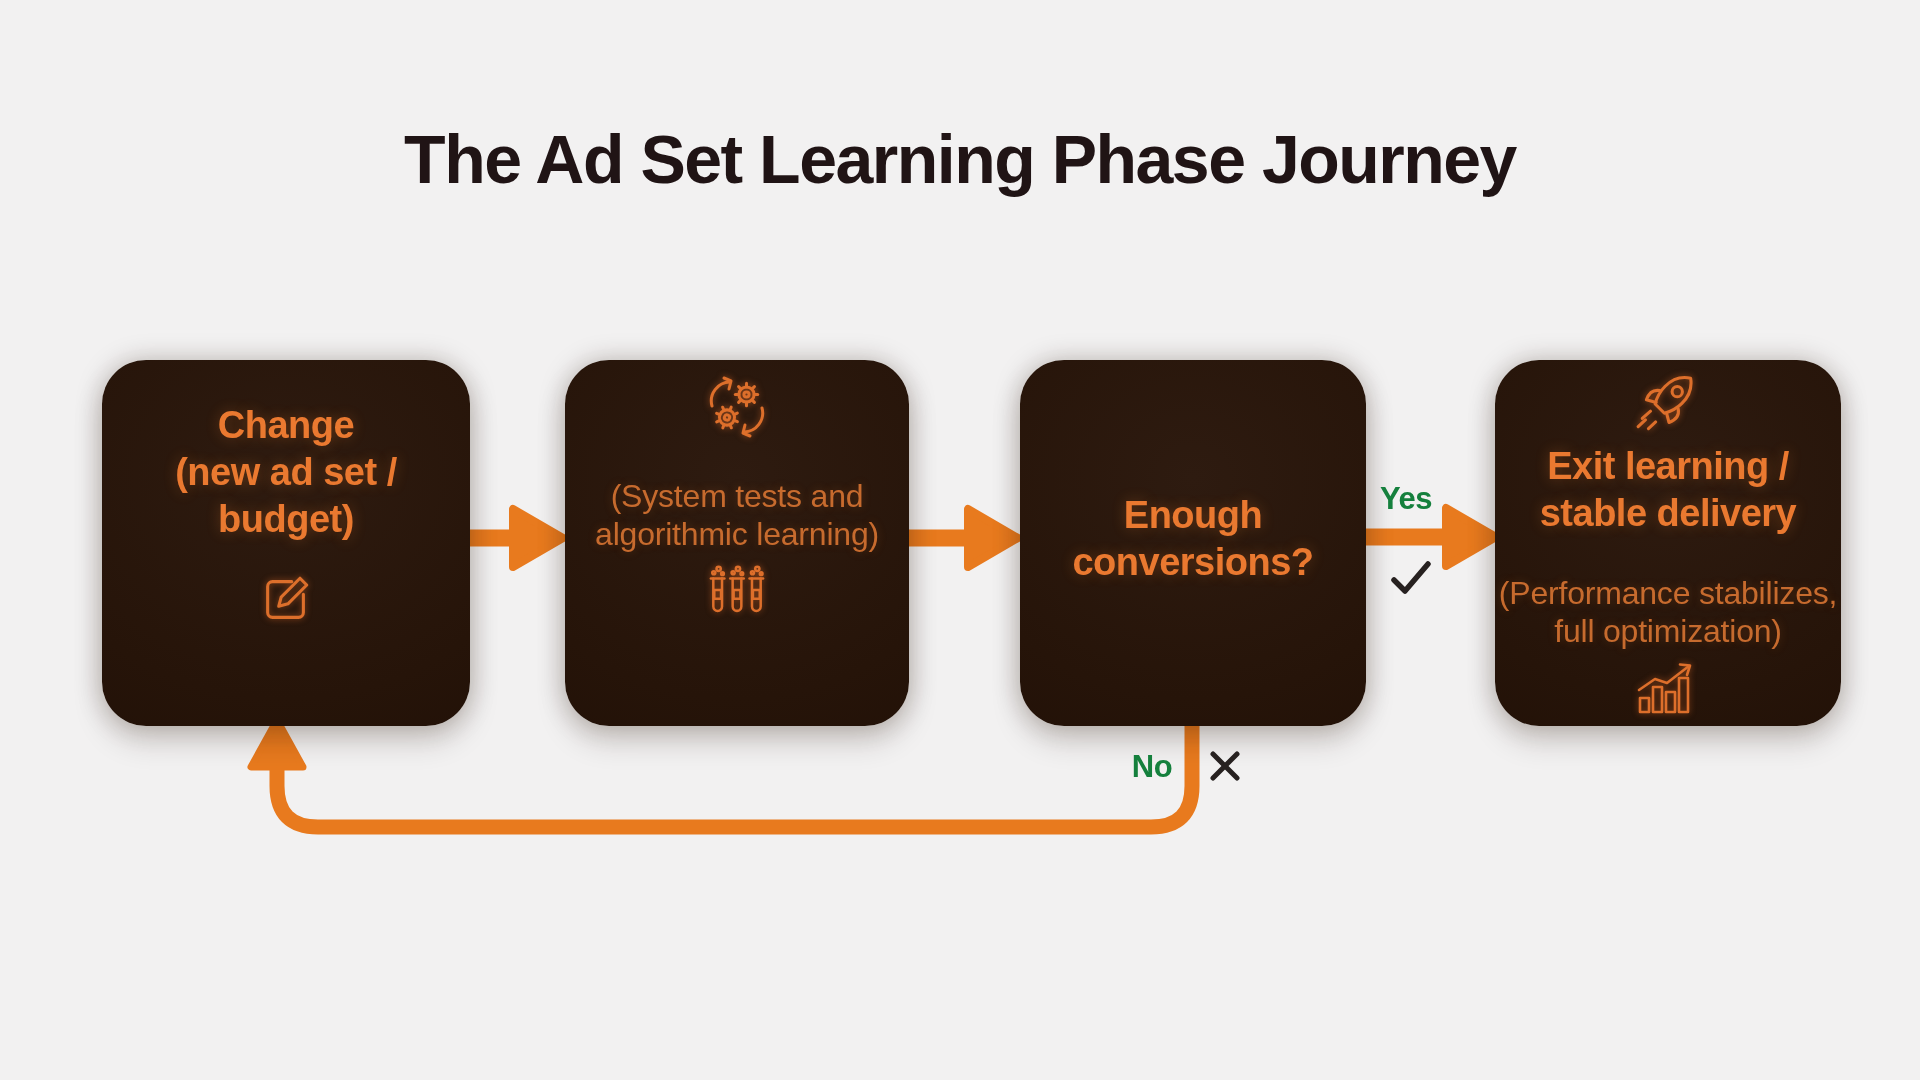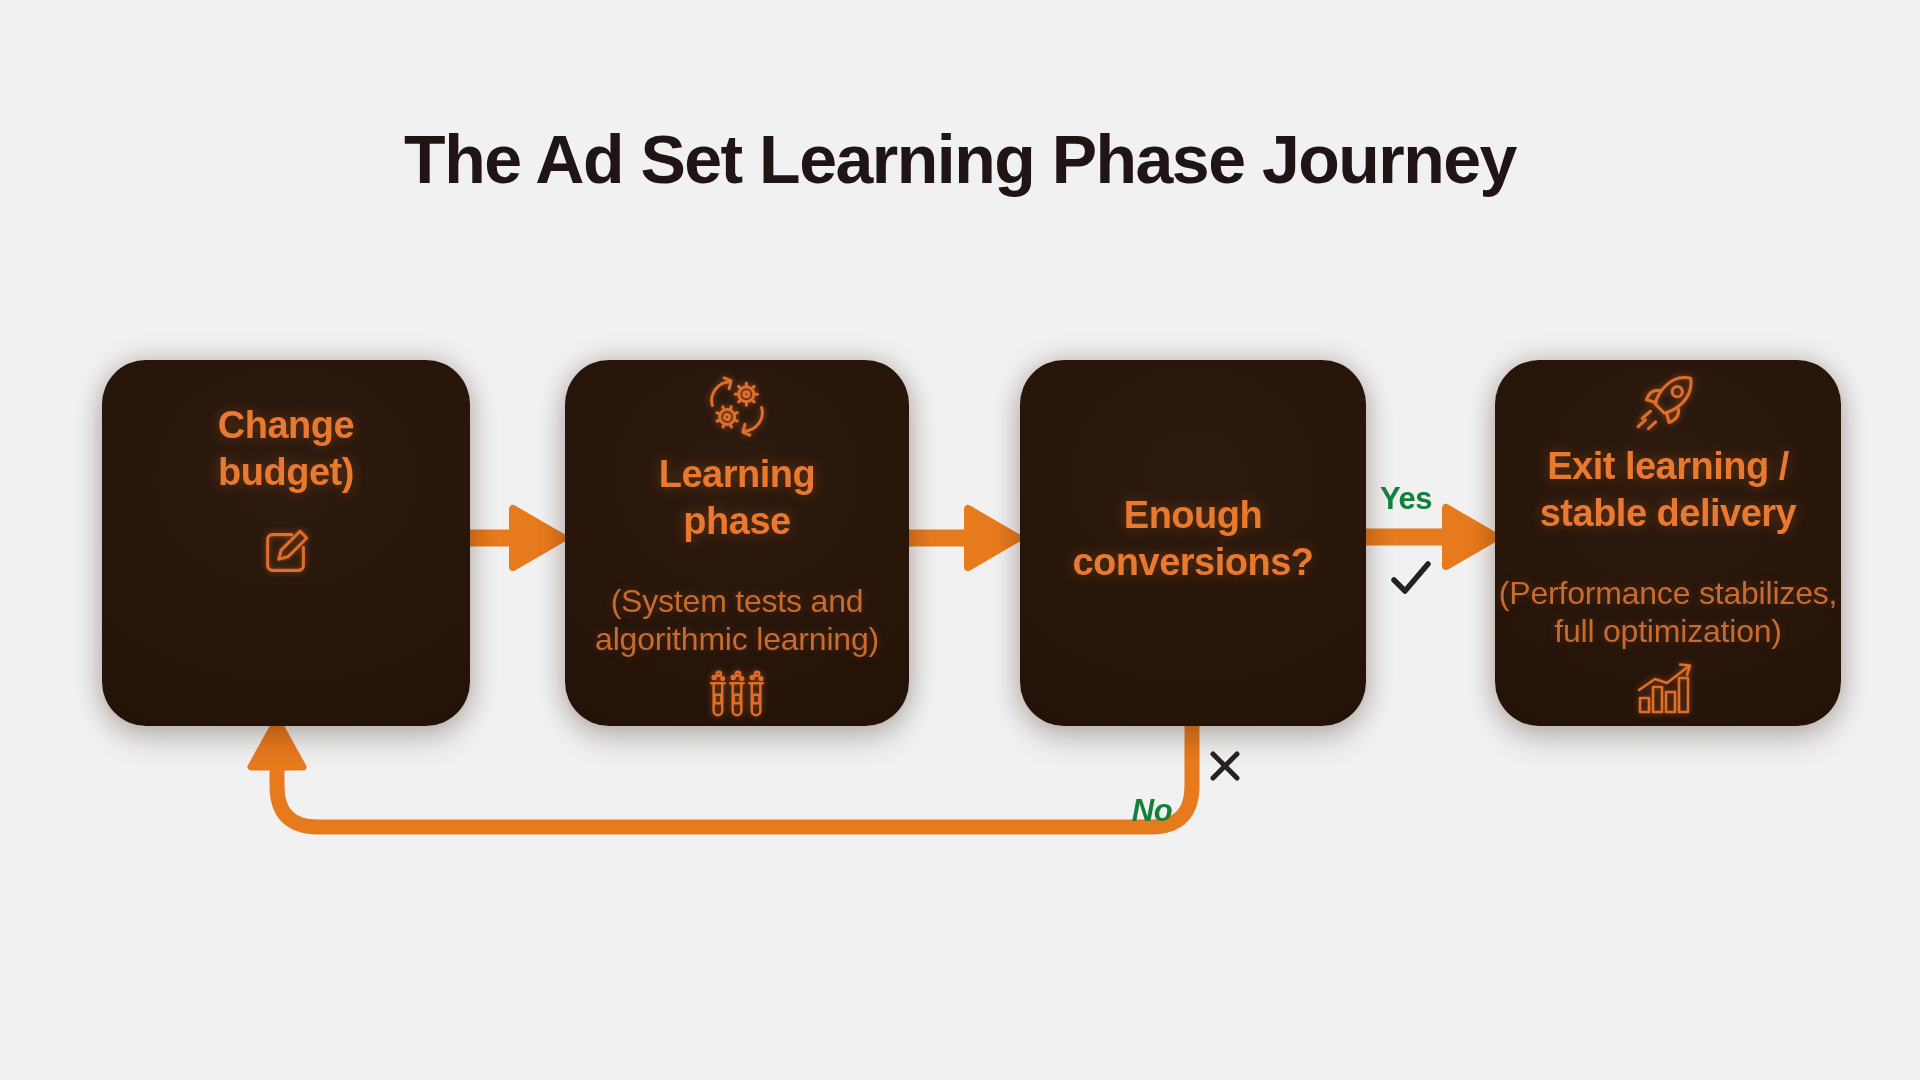--- a/index.html
+++ b/index.html
@@ -84,20 +84,21 @@
     </g>
     <g stroke="#E87A1E" fill="#E87A1E">
       <path d="M1192 724 V786 Q1192 827 1151 827 H318 Q277 827 277 786 V758" fill="none" stroke-width="15" stroke-linecap="butt"></path>
       <polygon points="277,720 251,767 303,767" stroke-width="7" stroke-linejoin="round"></polygon>
     </g>
   </svg>
 
   <div class="node node-change">
     <div class="node-title">
       <div>Change</div>
+      <div>(new ad set /</div>
       <div>budget)</div>
     </div>
     <svg class="icon edit-ic" width="58" height="56" viewBox="0 0 58 58" stroke-width="3.2">
       <path d="M35 11 H15 C12.2 11 10 13.2 10 16 V43 C10 45.8 12.2 48 15 48 H42 C44.8 48 47 45.8 47 43 V24"></path>
       <path d="M43.5 7.5 L50.5 14.5 L31 34 L21.5 36.5 L24 27 Z"></path>
     </svg>
   </div>
 
   <div class="node node-learning">
     <svg class="icon" width="66" height="66" viewBox="0 0 66 66" stroke-width="3">
@@ -115,24 +116,20 @@
           <line x1="7.6" y1="0" x2="11.2" y2="0" transform="rotate(315)"></line>
         </g>
       </defs>
       <use href="#gsym" transform="translate(42.5,20.5)"></use>
       <use href="#gsym" transform="translate(23,43.5) rotate(22)"></use>
       <path d="M8 32 A19 19 0 0 1 26 8"></path>
       <polyline points="20,4 27,7 25,15"></polyline>
       <path d="M58 34 A19 19 0 0 1 40 58"></path>
       <polyline points="46,62 39,59 41,51"></polyline>
     </svg>
-    <div class="node-title">
-      <div>Learning</div>
-      <div>phase</div>
-    </div>
     <div class="node-sub">
       <div>(System tests and</div>
       <div>algorithmic learning)</div>
     </div>
     <svg class="icon tubes-ic" width="66" height="58" viewBox="0 0 66 60" stroke-width="2.6">
       <g>
         <line x1="6" y1="15" x2="20" y2="15"></line>
         <path d="M8.5 15 V44 A4.5 4.5 0 0 0 17.5 44 V15"></path>
         <rect x="9.5" y="27" width="7" height="9"></rect>
         <circle cx="9" cy="9" r="1.6"></circle>
@@ -191,19 +188,19 @@
       <div>Enough</div>
       <div>conversions?</div>
     </div>
   </div>
 
   <div class="branch-label" style="left:1406px;top:499px;">Yes</div>
   <svg class="mark" style="left:1411px;top:578px;" width="44" height="38" viewBox="0 0 44 38" stroke-width="5.5">
     <polyline points="5,21 16,32 39,5"></polyline>
   </svg>
 
-  <div class="branch-label" style="left:1152px;top:811px;font-style:italic;">No</div>
+  <div class="branch-label" style="left:1152px;top:767px;">No</div>
   <svg class="mark" style="left:1225px;top:766px;" width="38" height="38" viewBox="0 0 38 38" stroke-width="5">
     <line x1="7" y1="7" x2="31" y2="31"></line>
     <line x1="31" y1="7" x2="7" y2="31"></line>
   </svg>
 
 </div>
 
 </body></html>

